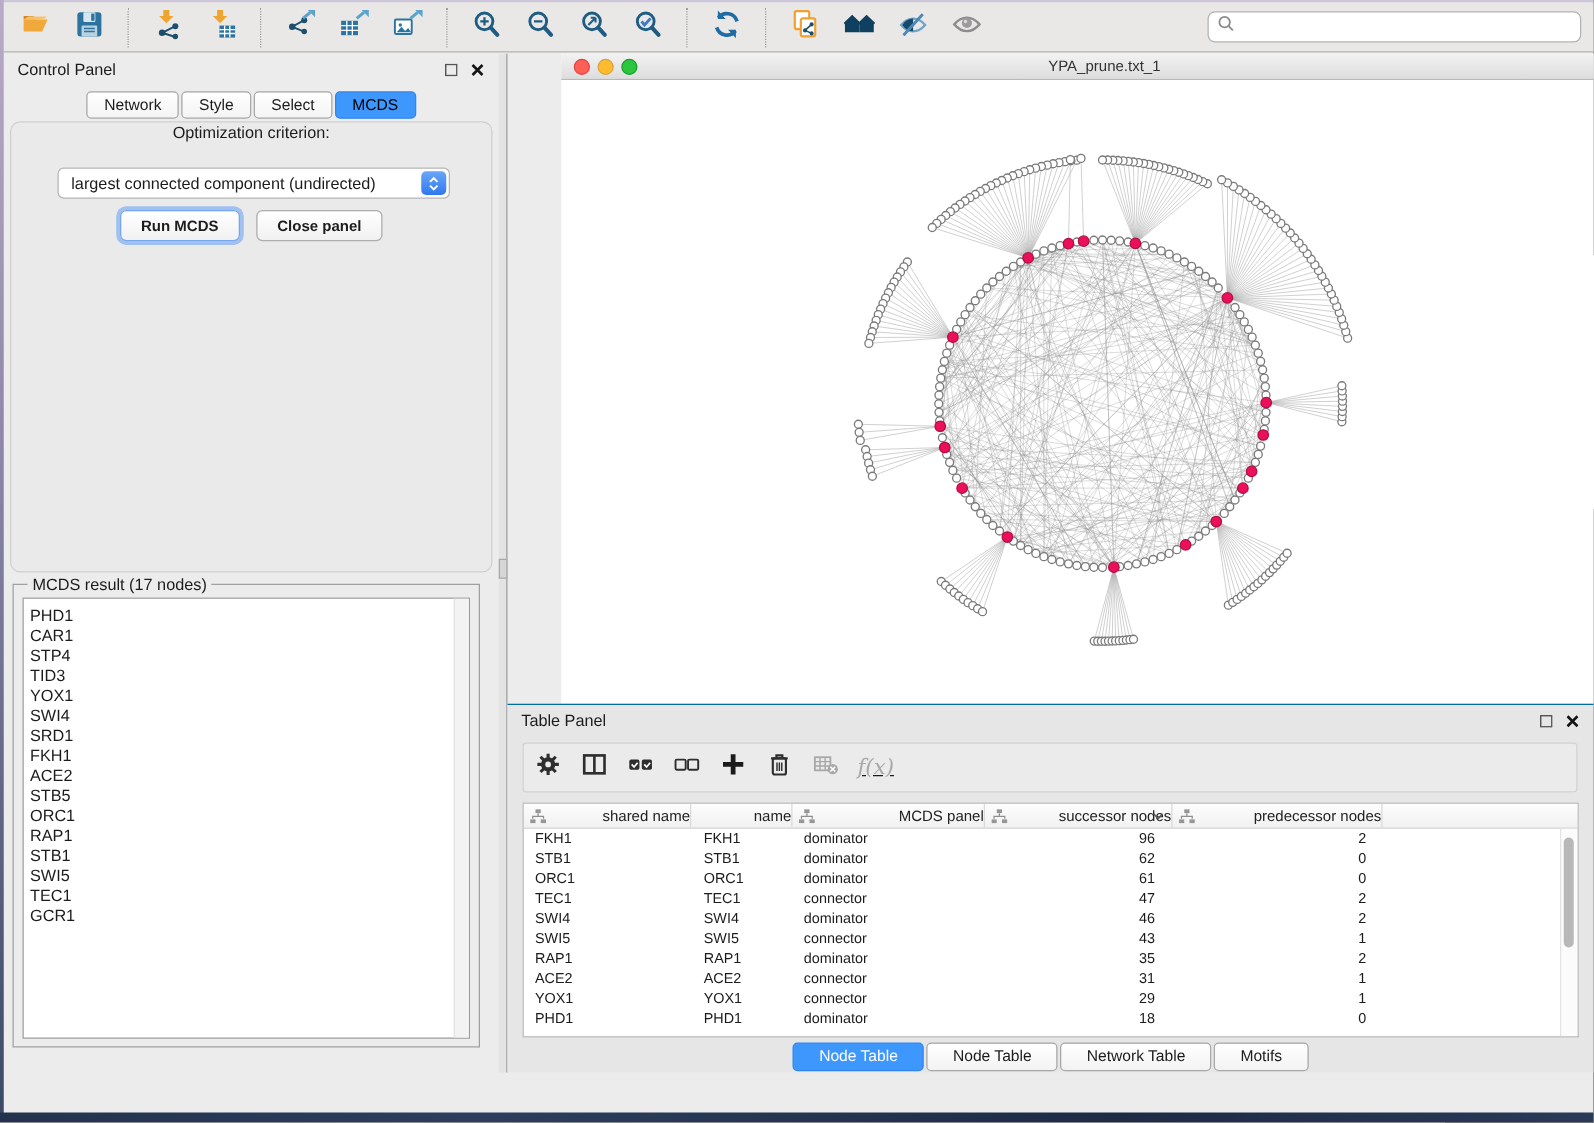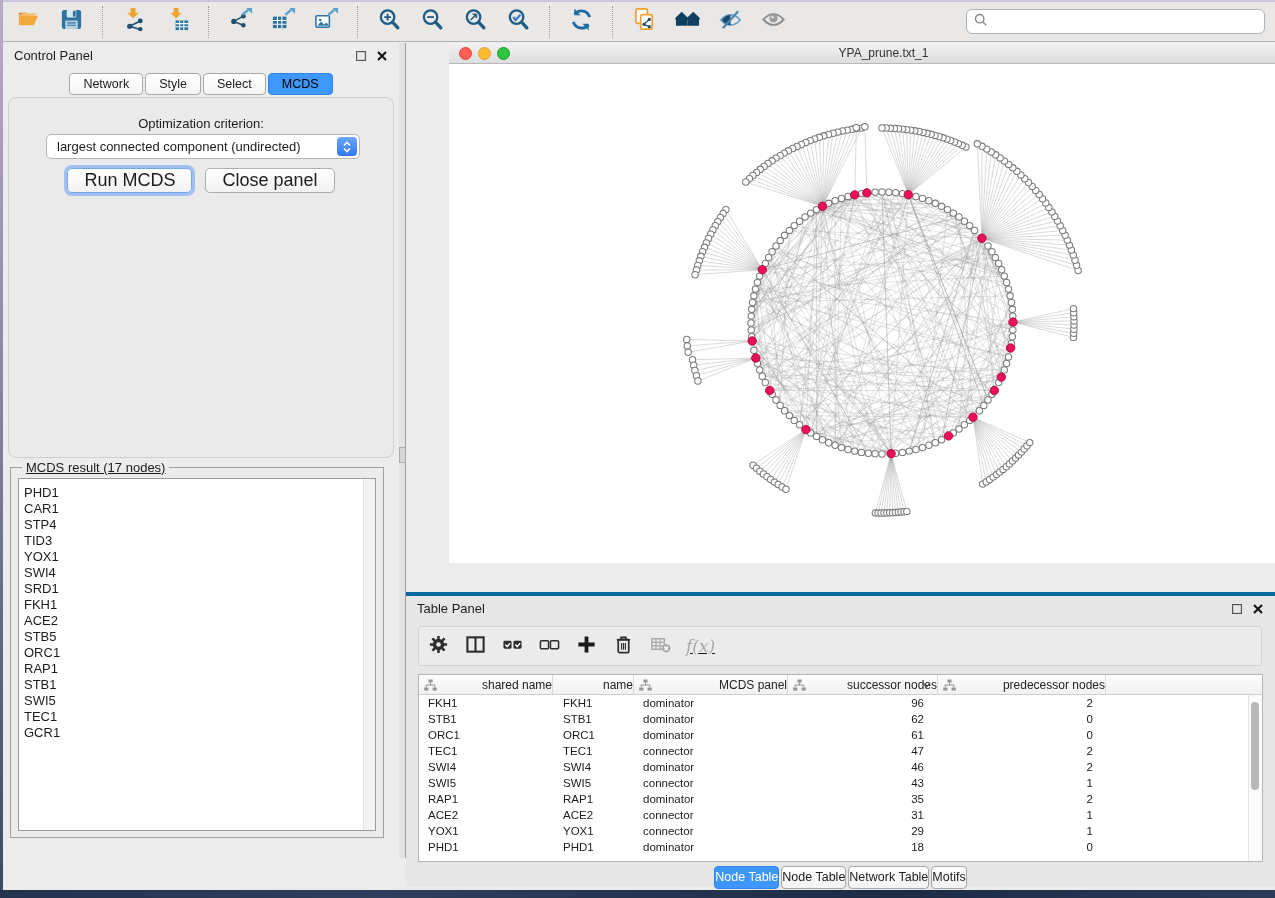--- a/index.html
+++ b/index.html
@@ -21,31 +21,31 @@
   
   .left-panel{position:absolute;left:3px;top:43px;width:396px;height:815px;background:#ececec;}
   .panel-header{position:relative;height:24px;display:flex;align-items:center;padding-left:11px;font-size:13px;}
   .panel-icons{position:absolute;right:12px;top:6px;display:flex;gap:11px;align-items:center;}
   .cp-tabs{display:flex;justify-content:center;gap:2px;margin-top:6px;}
   .cp-tab{height:18px;line-height:18px;padding:1px 13px;border:1px solid #a8a8a8;border-radius:4px;
           background:linear-gradient(#ffffff,#f4f4f4);font-size:12.5px;cursor:default;}
   .cp-tab.active{background:#3e97fd;border-color:#2f85ec;color:#000000;}
   .cp-inner{position:absolute;left:5px;top:54px;width:386px;height:361px;background:#eaeaea;
             border:1px solid #cfcfcf;border-radius:8px;box-sizing:border-box;}
-  .opt-label{text-align:center;margin-top:18px;font-size:13px;}
+  .opt-label{text-align:center;font-size:13px;}
   .dropdown{position:absolute;left:37px;top:36px;width:314px;height:25px;background:#fff;border:1px solid #b5b5b5;
             border-radius:5px;display:flex;align-items:center;box-sizing:border-box;padding-left:10px;font-size:13px;}
   .stepper{position:absolute;right:2px;top:2px;bottom:2px;width:20px;border-radius:4px;
            background:linear-gradient(#6aa7f8,#3178ee);display:flex;align-items:center;justify-content:center;}
   .btn-row{position:absolute;left:0;top:70px;width:100%;display:flex;justify-content:center;gap:13px;}
   .cbtn{height:25px;border:1px solid #adadad;border-radius:5px;background:linear-gradient(#ffffff,#f1f1f1);
-        font-size:18px;padding:0 16px;font-family:inherit;color:#1c1c1c;}
+        font-size:12px;padding:0 16px;font-family:inherit;color:#1c1c1c;font-weight:bold;}
   .cbtn.focused{box-shadow:0 0 0 3px rgba(97,157,246,.55);border-color:#76a6ee;}
   .result-box{position:absolute;left:7px;top:424px;width:374px;height:371px;border:1px solid #a0a0a0;box-sizing:border-box;}
-  .result-legend{position:absolute;top:-8px;left:11px;background:#ececec;padding:0 4px;font-size:13px;text-decoration:underline;}
+  .result-legend{position:absolute;top:-8px;left:11px;background:#ececec;padding:0 4px;font-size:13px;}
   .result-list{position:absolute;left:7px;top:10px;right:7px;bottom:6px;background:#fff;border:1px solid #9b9b9b;
                overflow:hidden;padding:6px 0 0 5px;box-sizing:border-box;}
   .result-scroll{position:absolute;right:8px;top:11px;bottom:7px;width:11px;background:#f3f3f3;border-left:1px solid #e2e2e2;}
   .mcds-item{font-size:13px;line-height:16px;}
   
   .splitter{position:absolute;left:399px;top:43px;width:7px;height:815px;background:#e3e3e3;border-right:1px solid #9f9f9f;box-sizing:border-box;}
   .grip{position:absolute;left:0px;top:404px;width:5px;height:14px;background:#d6d6d6;border:1px solid #a9a9a9;}
   
   .net-window{position:absolute;left:406px;top:43px;width:869px;height:520px;background:#fff;margin-left:43px;}
   .net-titlebar{position:relative;height:20px;background:linear-gradient(#f2f2f2,#dddddd);border-bottom:1px solid #b8b8b8;
@@ -53,42 +53,42 @@
   .tl{position:absolute;top:4px;width:11px;height:11px;border-radius:50%;}
   .tl.red{left:10px;background:#ff5f57;border:0.5px solid #e0443e;}
   .tl.yellow{left:29px;background:#febb2e;border:0.5px solid #d6a243;}
   .tl.green{left:48px;background:#2ac63f;border:0.5px solid #1f9a31;}
   #graph-svg{position:absolute;left:0;top:20px;}
   .edge{stroke:#8f8f8f;stroke-opacity:.36;stroke-width:.7px;}
   .fedge{stroke:#a5a5a5;stroke-opacity:.6;stroke-width:.7px;}
   .rnode{fill:#fff;stroke:#7a7a7a;stroke-width:1.05px;}
   .hnode{fill:var(--pink,#ec1059);stroke:#b00d49;stroke-width:1px;}
   
-  .table-panel{position:absolute;left:406px;top:563px;width:869px;height:295px;background:#e6e6e6;border-top:4px solid #0369a1;box-sizing:border-box;margin-top:29px;}
+  .table-panel{position:absolute;left:406px;top:563px;width:869px;height:295px;background:#e6e6e6;border-top:1px solid #0369a1;box-sizing:border-box;}
   .tp-toolbar{position:absolute;left:12px;top:30px;width:844px;height:40px;background:#ebebeb;border:1px solid #d2d2d2;
               border-radius:3px;display:flex;align-items:center;padding-left:8px;gap:15px;box-sizing:border-box;text-decoration:underline;}
   .tico{width:22px;height:22px;display:flex;align-items:center;justify-content:center;}
   .fx{font-family:"DejaVu Serif","Liberation Serif",serif;font-style:italic;font-size:17px;color:#a8a8a8;}
   .tp-table{position:absolute;left:12px;top:78px;width:845px;height:188px;background:#fff;border:1px solid #b5b5b5;box-sizing:border-box;overflow:hidden;}
   .t-header{display:grid;grid-template-columns:134px 81px 154px 150px 168px 1fr;height:19px;border-bottom:1px solid #cfcfcf;background:linear-gradient(#fdfdfd,#f1f1f1);}
   .th{position:relative;display:flex;align-items:center;justify-content:flex-end;font-size:12px;color:#222;border-right:1px solid #dadada;gap:4px;}
   .th .org{position:absolute;left:5px;top:4px;}
   .th .chev{position:absolute;right:6px;top:7px;}
   .th.cf{border-right:none;}
   .t-body{position:absolute;left:0;top:20px;right:13px;bottom:0;}
   .tr{display:grid;grid-template-columns:134px 81px 154px 150px 168px 1fr;height:16px;font-size:11.5px;align-items:center;}
   .td.c0{padding-left:9px;}
   .td.c1{padding-left:10px;}
   .td.c2{padding-left:9px;}
   .td.c3{text-align:right;padding-right:14px;}
   .td.c4{text-align:right;padding-right:13px;}
   .t-scroll{position:absolute;right:0;top:20px;bottom:0;width:13px;background:#fbfbfb;border-left:1px solid #e3e3e3;}
   .t-thumb{position:absolute;left:2px;top:7px;width:8px;height:88px;background:#b8b8b8;border-radius:4px;}
   .tp-tabs{position:absolute;left:0;top:270px;width:100%;display:flex;justify-content:center;gap:2px;}
-  .tp-tab{height:17px;line-height:17px;padding:2px 0;border:1px solid #a8a8a8;border-radius:4px;
+  .tp-tab{height:17px;line-height:17px;padding:2px 20px;border:1px solid #a8a8a8;border-radius:4px;
           background:linear-gradient(#ffffff,#f3f3f3);font-size:12.5px;cursor:default;}
   .tp-tab.active{background:#3e97fd;border-color:#2f85ec;color:#fff;}
   
   .statusbar{position:absolute;left:0;top:858px;width:1156px;height:32px;background:#e9e9e9;border-top:1px solid #bdbdbd;box-sizing:border-box;margin-top:36px;}
   .list-btn{position:absolute;left:10px;top:5px;width:26px;height:21px;background:#f3f3f3;border:1px solid #b0b0b0;
             display:flex;align-items:center;justify-content:center;}
   .mem-btn{position:absolute;right:12px;top:4px;height:22px;background:#fff;border:1px solid #8f8f8f;border-radius:3px;
            display:flex;align-items:center;gap:6px;padding:0 9px;font-size:12.5px;}
   .mem-dot{width:11px;height:11px;border-radius:50%;background:var(--memgreen,#1fa51f);}
 </style>

